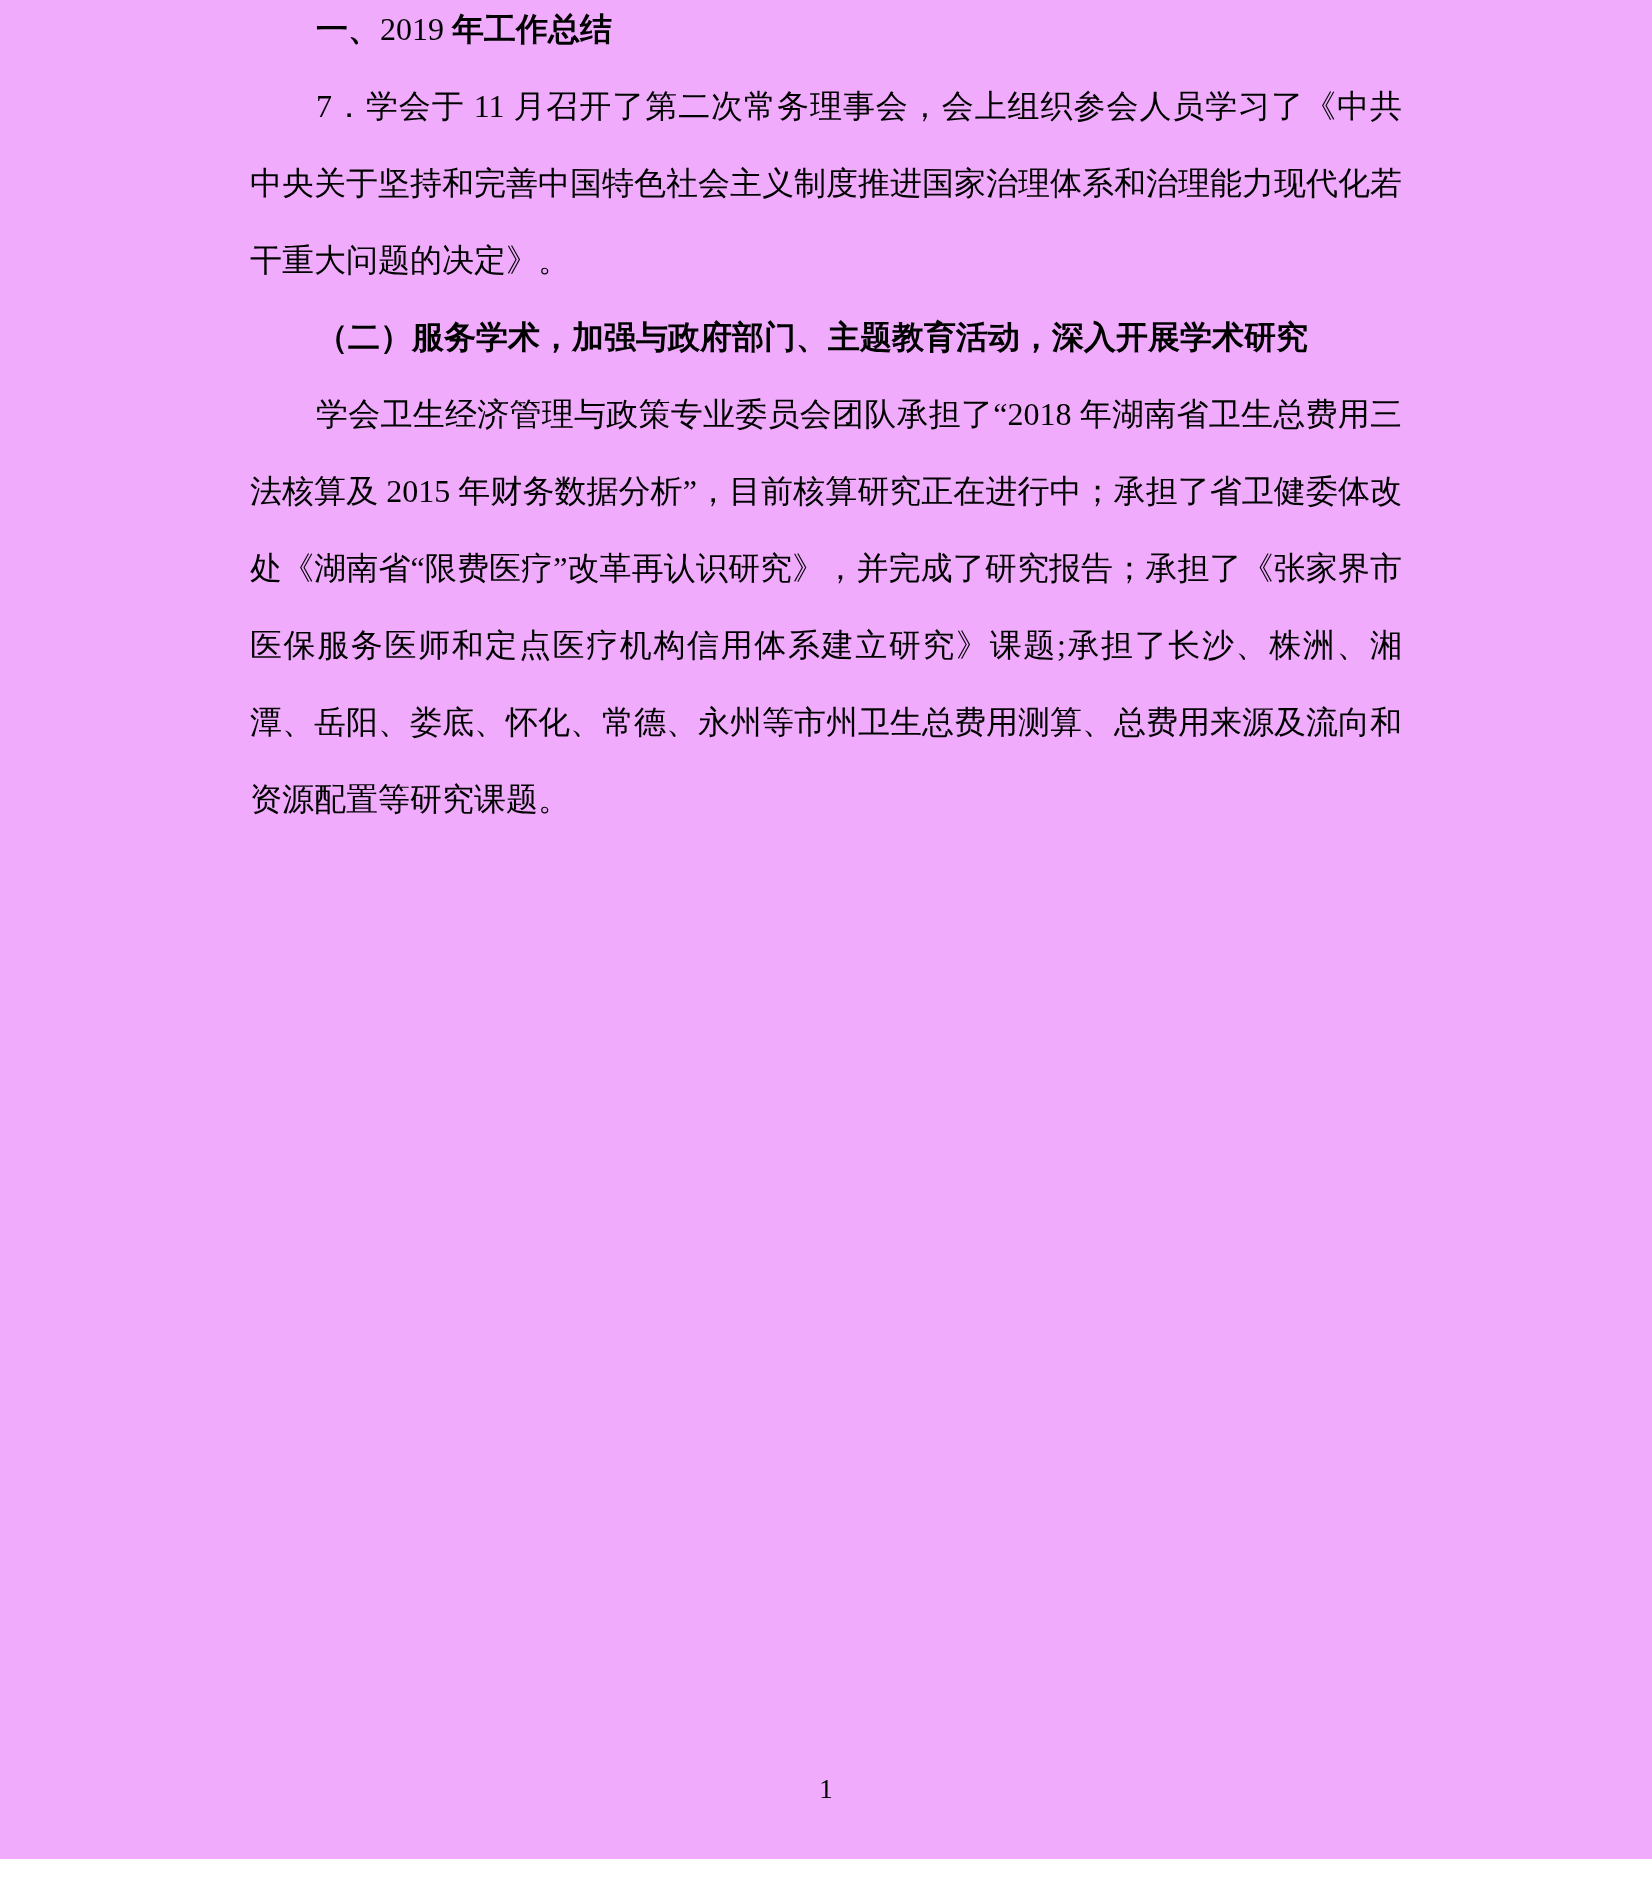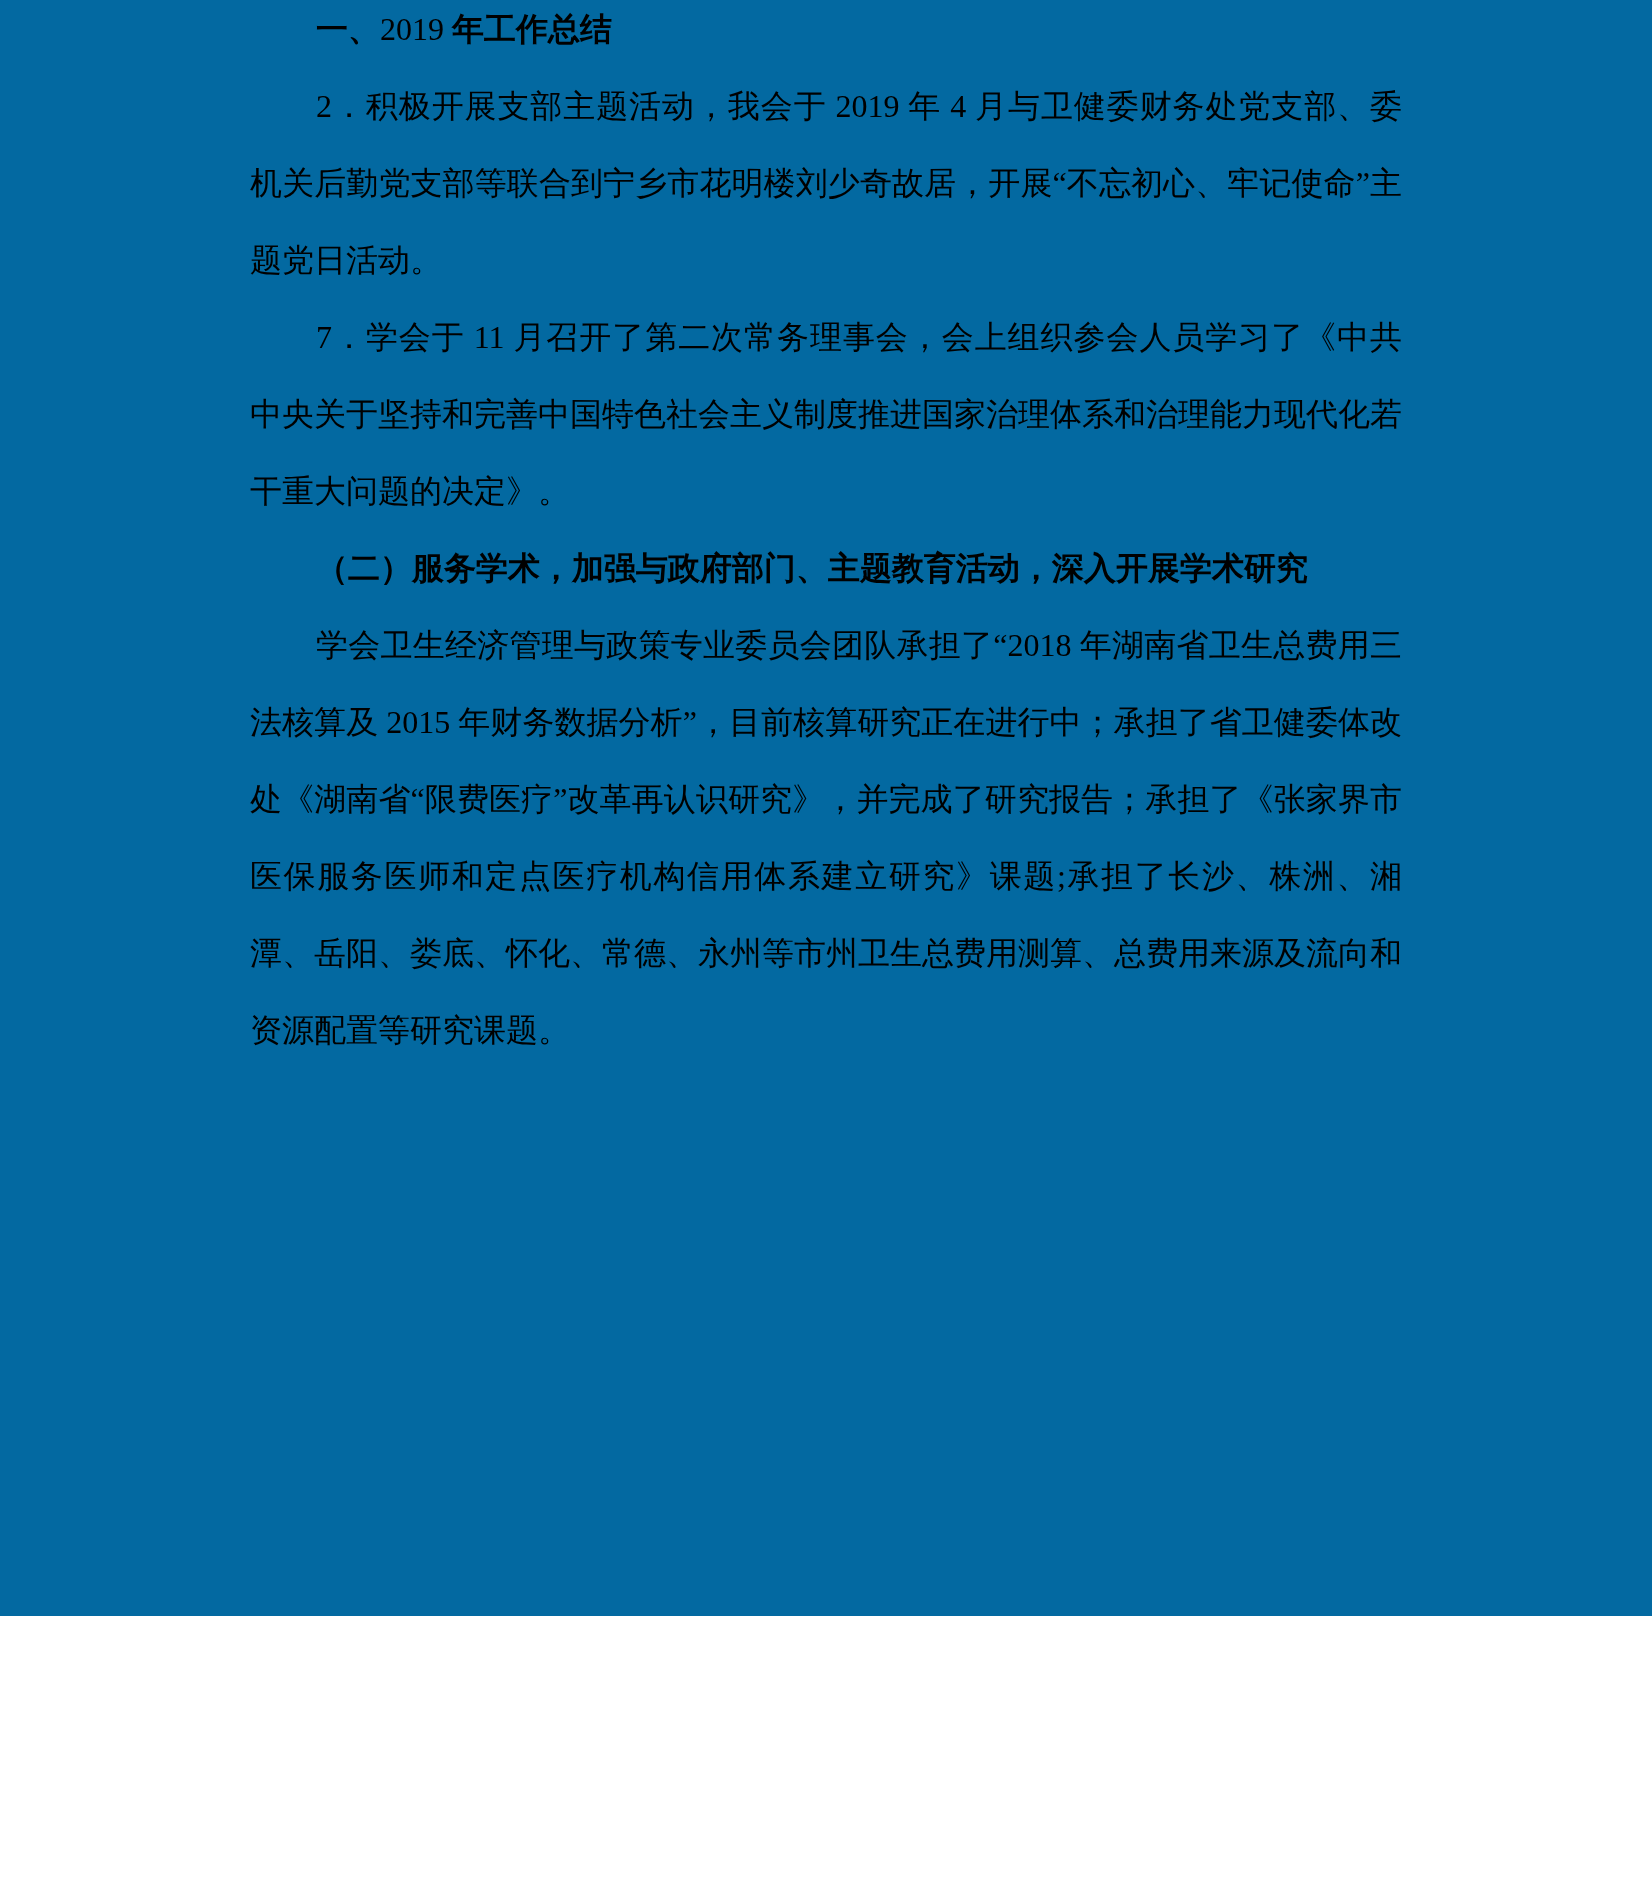--- a/index.html
+++ b/index.html
@@ -3,22 +3,22 @@
 <meta charset="utf-8">
 <style>
   html, body {
     margin: 0;
     padding: 0;
     background: #ffffff;
   }
   .page {
     position: relative;
     width: 1652px;
-    height: 1616px;
-    background: #0369a1;
+    height: 1859px;
+    background: #f0abfc;
     overflow: hidden;
   }
   .doc {
     position: absolute;
     left: 250px;
     top: -9px;
     width: 1152px;
     font-family: "Liberation Serif", "DejaVu Serif", serif;
     font-size: 32px;
     line-height: 77px;
@@ -53,19 +53,18 @@
     line-height: 32px;
     color: #000000;
   }
 </style>
 </head>
 <body>
 
 <div class="page">
   <div class="doc">
     <h1 class="h">一、<span class="latin">2019 </span>年工作总结</h1>
-    <p>2．积极开展支部主题活动，我会于 2019 年 4 月与卫健委财务处党支部、委机关后勤党支部等联合到宁乡市花明楼刘少奇故居，开展“不忘初心、牢记使命”主题党日活动。</p>
     <p>7．学会于 11 月召开了第二次常务理事会，会上组织参会人员学习了《中共中央关于坚持和完善中国特色社会主义制度推进国家治理体系和治理能力现代化若干重大问题的决定》。</p>
     <h2 class="h">（二）服务学术，加强与政府部门、主题教育活动，深入开展学术研究</h2>
     <p>学会卫生经济管理与政策专业委员会团队承担了“2018 年湖南省卫生总费用三法核算及 2015 年财务数据分析”，目前核算研究正在进行中；承担了省卫健委体改处《湖南省“限费医疗”改革再认识研究》，并完成了研究报告；承担了《张家界市医保服务医师和定点医疗机构信用体系建立研究》课题;承担了长沙、株洲、湘潭、岳阳、娄底、怀化、常德、永州等市州卫生总费用测算、总费用来源及流向和资源配置等研究课题。</p>
   </div>
   <div class="footer">1</div>
 </div>
 
 </body></html>

